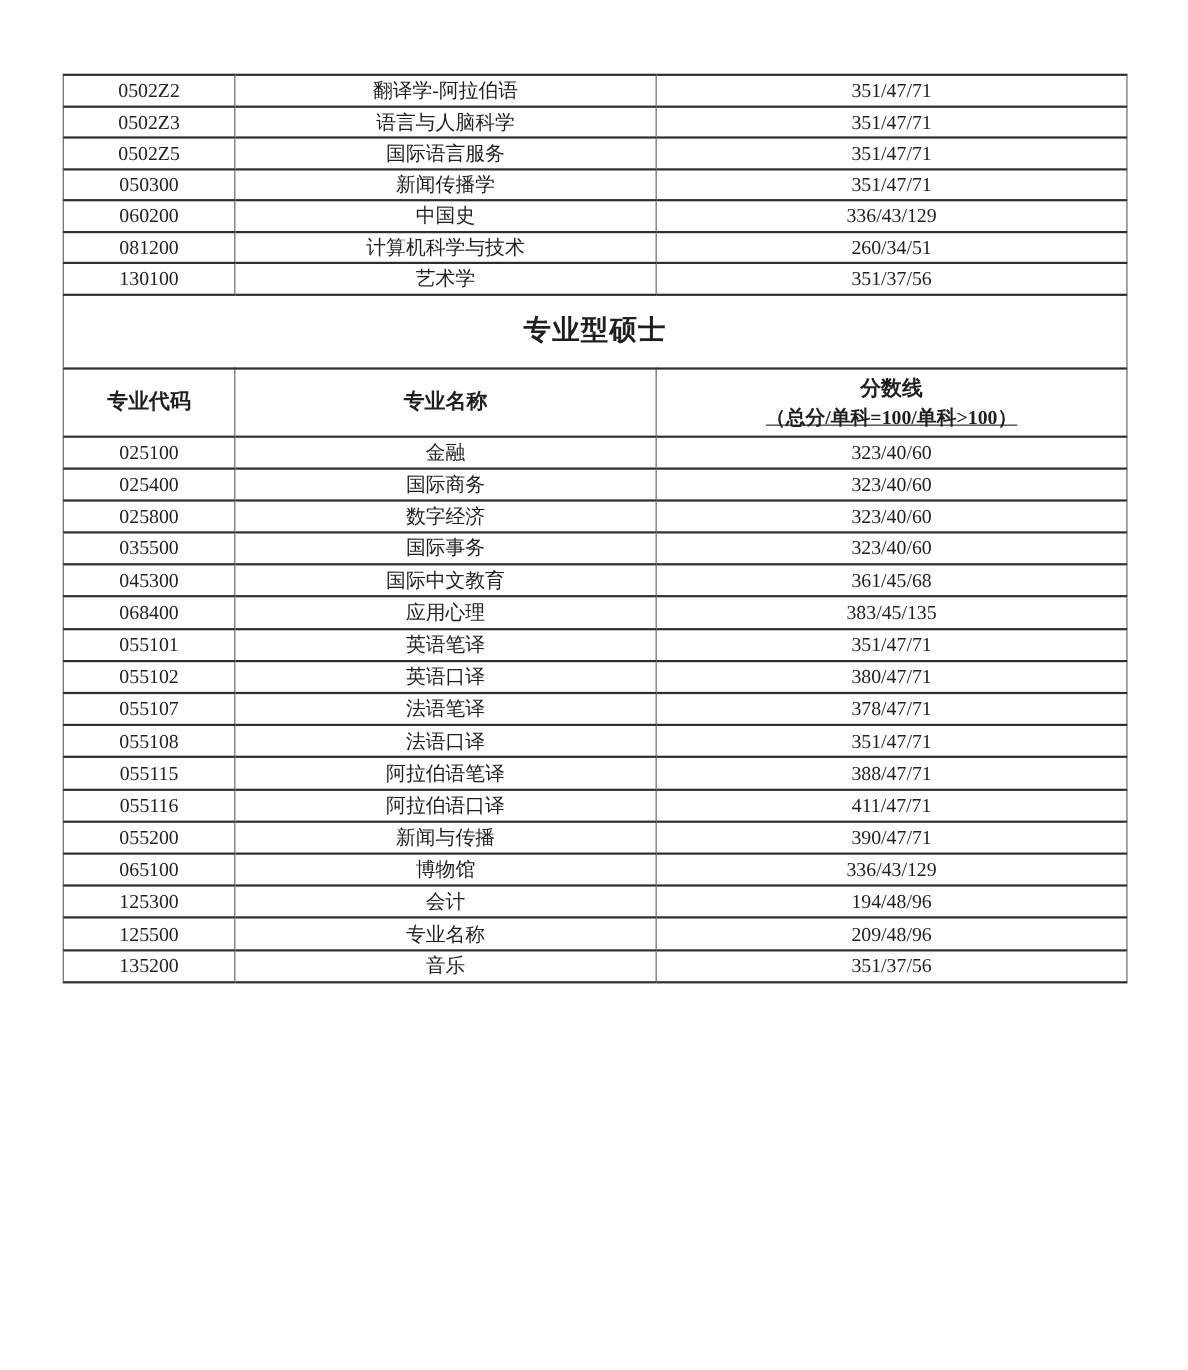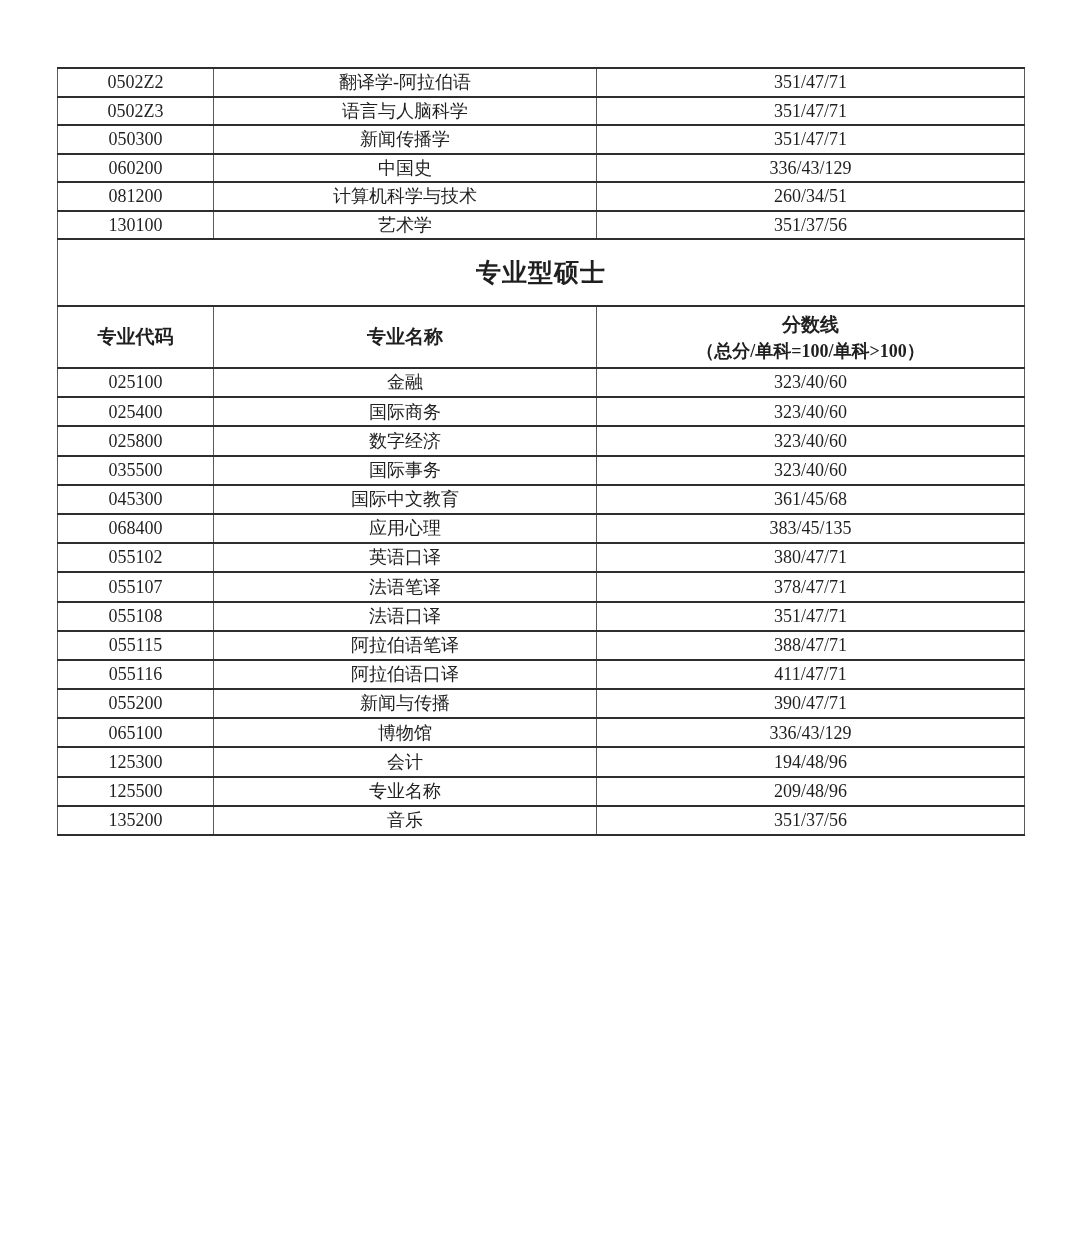--- a/index.html
+++ b/index.html
@@ -33,21 +33,21 @@
     font-size:18px;padding:0;line-height:1.25;
     overflow:hidden;white-space:nowrap;
   }
   #academic-body tr{height:28.5px;}
   #professional-body tr{height:29.2px;}
   tr.section-row td{
     height:65px;font-size:25px;font-weight:bold;letter-spacing:1px;
   }
   tr.header-row td{height:60px;font-weight:bold;font-size:19px;}
   .score-header-title{font-size:19px;font-weight:bold;line-height:1.5;}
-  .score-header-subtitle{font-size:18px;font-weight:bold;line-height:1.3;}
+  .score-header-subtitle{font-size:18px;font-weight:bold;line-height:1.3;text-decoration:underline;}
 
   .note{position:absolute;left:50px;top:975px;width:965px;}
   .note-line{
     font-size:22px;line-height:55px;height:55px;
     text-align:justify;text-align-last:justify;
     white-space:nowrap;
   }
   .note-line.first{padding-left:62px;}
   .note-line.last{text-align-last:left;}
 </style>
@@ -65,20 +65,25 @@
 
     <tbody id="academic-body">
         <tr>
           <td>0502Z2</td>
           <td>翻译学-阿拉伯语</td>
           <td>351/47/71</td>
         </tr>
         <tr>
           <td>0502Z3</td>
           <td>语言与人脑科学</td>
+          <td>351/47/71</td>
+        </tr>
+        <tr>
+          <td>0502Z5</td>
+          <td>国际语言服务</td>
           <td>351/47/71</td>
         </tr>
         <tr>
           <td>050300</td>
           <td>新闻传播学</td>
           <td>351/47/71</td>
         </tr>
         <tr>
           <td>060200</td>
           <td>中国史</td>
@@ -135,20 +140,25 @@
           <td>045300</td>
           <td>国际中文教育</td>
           <td>361/45/68</td>
         </tr>
         <tr>
           <td>068400</td>
           <td>应用心理</td>
           <td>383/45/135</td>
         </tr>
         <tr>
+          <td>055101</td>
+          <td>英语笔译</td>
+          <td>351/47/71</td>
+        </tr>
+        <tr>
           <td>055102</td>
           <td>英语口译</td>
           <td>380/47/71</td>
         </tr>
         <tr>
           <td>055107</td>
           <td>法语笔译</td>
           <td>378/47/71</td>
         </tr>
         <tr>

